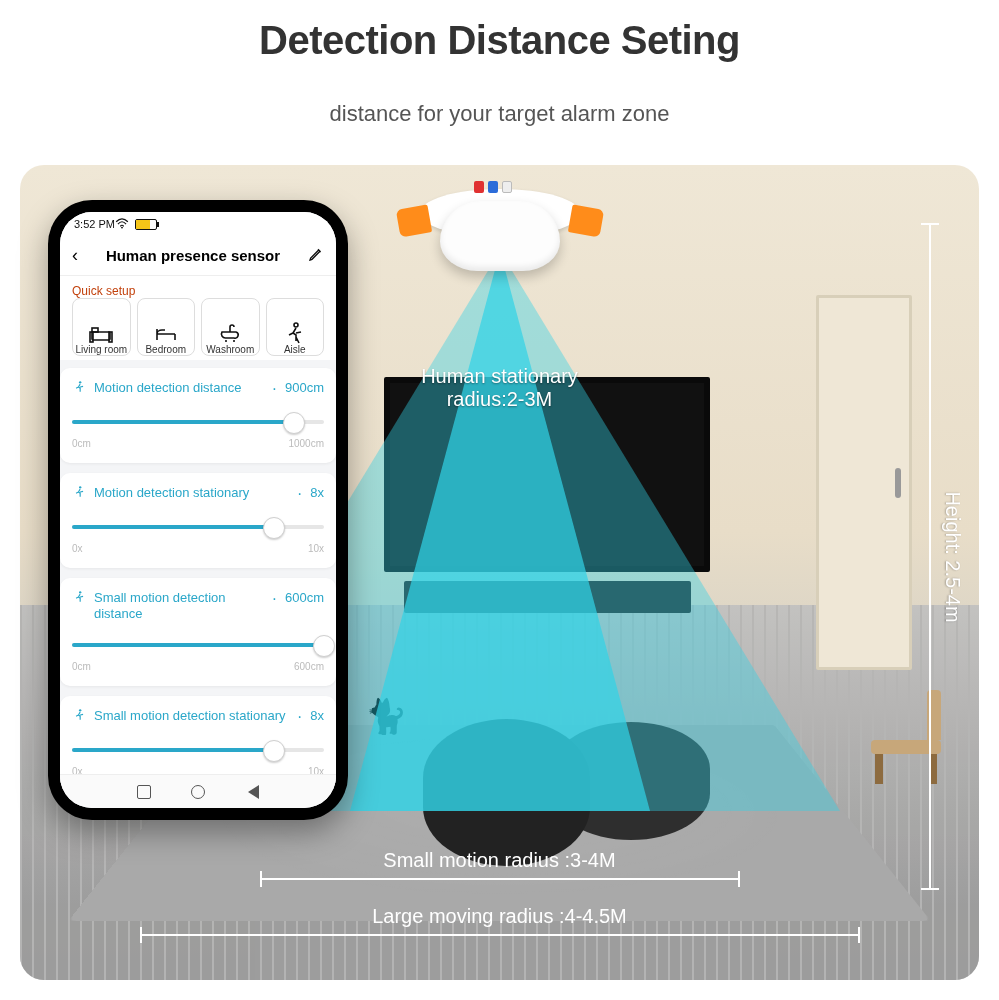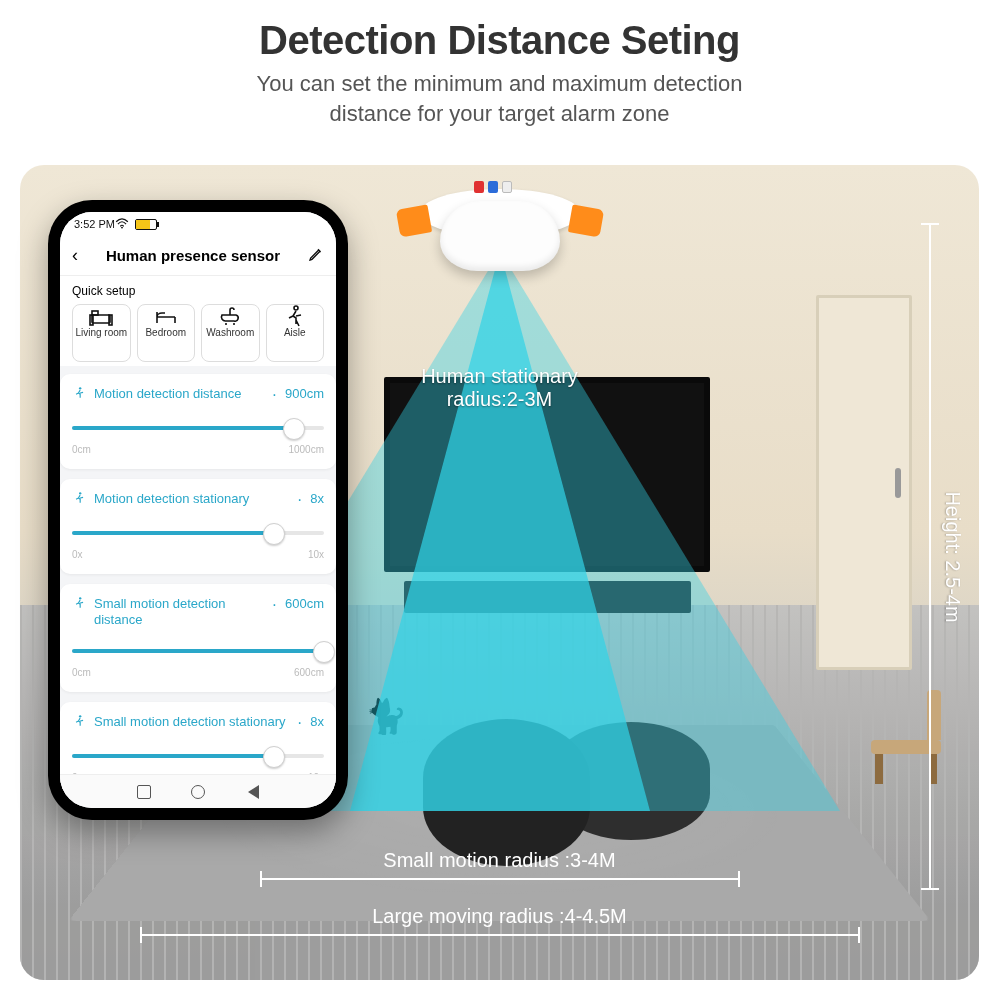--- a/index.html
+++ b/index.html
@@ -176,25 +176,25 @@
   .statusbar .batt:after{content:""; position:absolute; right:-3px; top:2px; width:2px; height:5px; background:#111;}
   .statusbar .batt i{display:block; height:100%; width:70%; background:#f5c518;}
   .appbar{
     height:40px; background:#fff; display:flex; align-items:center; justify-content:space-between;
     padding:0 12px; border-bottom:1px solid #eee;
   }
   .appbar .back{font-size:18px;}
   .appbar .title{font-weight:700; font-size:15px;}
   .appbar .edit{font-size:14px;}
   .quick{padding:8px 12px 4px; background:#fff;}
-  .quick .lbl{color:#000000; font-size:12px; margin-bottom:6px;}
+  .quick .lbl{color:#c2410c; font-size:12px; }
   .quick .row{display:flex; gap:6px;}
   .quick .tile{
     flex:1; height:58px; border:1px solid #ddd; border-radius:8px;
-    display:flex; flex-direction:column; align-items:center; justify-content:flex-start;
+    display:flex; flex-direction:column; align-items:center; justify-content:flex-end;
     font-size:10px; color:#333;
   }
   .quick .tile svg{width:24px; height:22px; stroke:#111; fill:none; stroke-width:1.6;}
   .cards{padding:8px 0; display:flex; flex-direction:column; gap:10px;}
   .card{
     background:#fff; border-radius:10px; padding:12px 12px 14px;
     box-shadow:0 1px 3px rgba(0,0,0,.06);
   }
   .card .row1{display:flex; align-items:flex-start; gap:8px;}
   .card .row1 .ic{color:#2aa7c9; font-size:14px; line-height:1;}
@@ -226,21 +226,21 @@
   .nb-sq{border:1.5px solid #555; border-radius:2px;}
   .nb-ci{border:1.5px solid #555; border-radius:50%;}
   .nb-tr{width:0;height:0;border-top:7px solid transparent;border-bottom:7px solid transparent;border-right:11px solid #555;}
 </style>
 </head>
 <body>
 
 <div class="header">
   <h1>Detection Distance Seting</h1>
   <p>
-    <span>You can set the minimum and maximum detection</span><br>
+    <br>
     <span>distance for your target alarm zone</span>
   </p>
 </div>
 
 <div class="scene">
   <div class="floor"></div>
   <div class="rug"></div>
   <div class="tv"></div>
   <div class="console"></div>
   <div class="door"></div>

